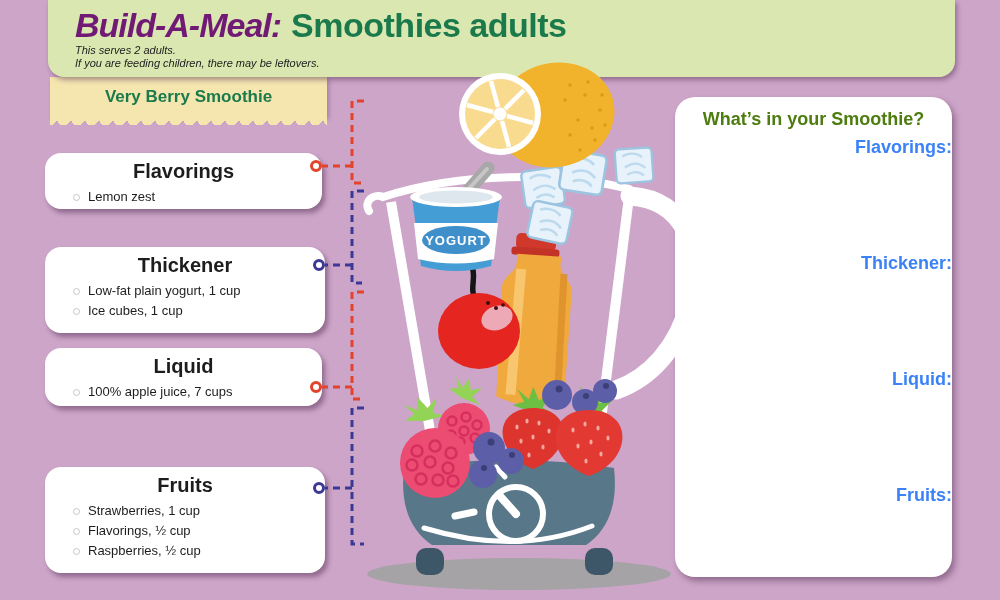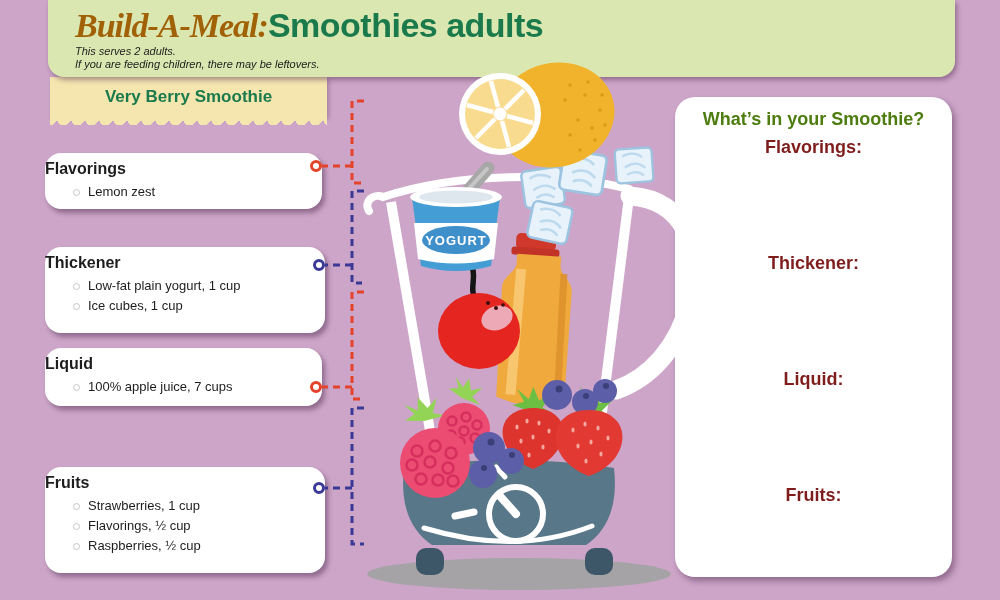--- a/index.html
+++ b/index.html
@@ -10,21 +10,21 @@
     color:#1d1d1d;
   }
   
   .top-banner{
     position:absolute;left:48px;top:0;width:907px;height:77px;
     background:#dbe7b1;border-radius:0 0 16px 16px;
     box-shadow:2px 3px 5px rgba(80,40,80,.45);
     padding:6px 0 0 27px;box-sizing:border-box;z-index:2;
   }
   .title-row{font-size:34px;font-weight:700;line-height:38px;white-space:nowrap;}
-  .title-italic{font-style:italic;color:#a16207;letter-spacing:-1px;font-family:Liberation Serif, serif;}
+  .title-italic{font-style:italic;color:#701a75;margin-right:10px;letter-spacing:-1px;}
   .title-highlight{color:#1a7a4b;letter-spacing:-0.5px;}
   .subtitle{font-size:11px;font-style:italic;line-height:12.5px;color:#1c1c1c;}
   
   .recipe-banner{
     position:absolute;left:50px;top:77px;width:277px;height:40px;
     background:#f5e5af;z-index:1;
     display:flex;align-items:center;justify-content:center;
     box-shadow:2px 2px 4px rgba(80,40,80,.3);
   }
   .recipe-banner::after{
@@ -33,38 +33,38 @@
       linear-gradient(135deg,#f5e5af 50%,transparent 50%),
       linear-gradient(225deg,#f5e5af 50%,transparent 50%);
     background-size:14px 8px;background-repeat:repeat-x;
   }
   .recipe-label{font-size:17px;font-weight:700;color:#1a7a4b;}
   
   .card{
     position:absolute;background:#fff;border-radius:16px;
     box-shadow:3px 4px 5px rgba(70,35,70,.45);z-index:3;box-sizing:border-box;
   }
-  .card-title{text-align:left;font-weight:700;font-size:16px;padding-top:7px;}
+  .card-title{text-align:center;font-weight:700;font-size:20px;padding-top:7px;}
   .card-items{margin:4px 0 0 4px;padding:0 0 0 24px;list-style:none;}
   .card-items li{display:flex;align-items:center;gap:8px;font-size:13px;line-height:20px;}
   .dot{width:7px;height:7px;border:1.5px solid #c9c5c9;border-radius:50%;flex:0 0 auto;box-sizing:border-box;}
   .card-flavorings{left:45px;top:153px;width:277px;height:56px;}
   .card-thickener {left:45px;top:247px;width:280px;height:86px;}
   .card-liquid    {left:45px;top:348px;width:277px;height:58px;}
   .card-fruits    {left:45px;top:467px;width:280px;height:106px;}
   
   .panel{
     position:absolute;left:675px;top:97px;width:277px;height:480px;
     background:#fff;border-radius:20px;z-index:3;
     box-shadow:3px 4px 6px rgba(70,35,70,.45);
   }
   .panel-title{position:absolute;top:12px;width:100%;text-align:center;
     font-size:18px;font-weight:700;color:#4d7c0f;}
-  .panel-field{position:absolute;width:100%;text-align:center;
-    font-size:18px;font-weight:700;color:#7f1d1d;}
+  .panel-field{position:absolute;width:100%;text-align:right;
+    font-size:18px;font-weight:700;color:#3b82f6;}
   .field-0{top:40px;} .field-1{top:156px;} .field-2{top:272px;} .field-3{top:388px;}
   
   .art{position:absolute;left:0;top:0;z-index:5;pointer-events:none;}
 </style>
 </head>
 <body>
 
 <div class="stage">
 
   <div class="top-banner">

